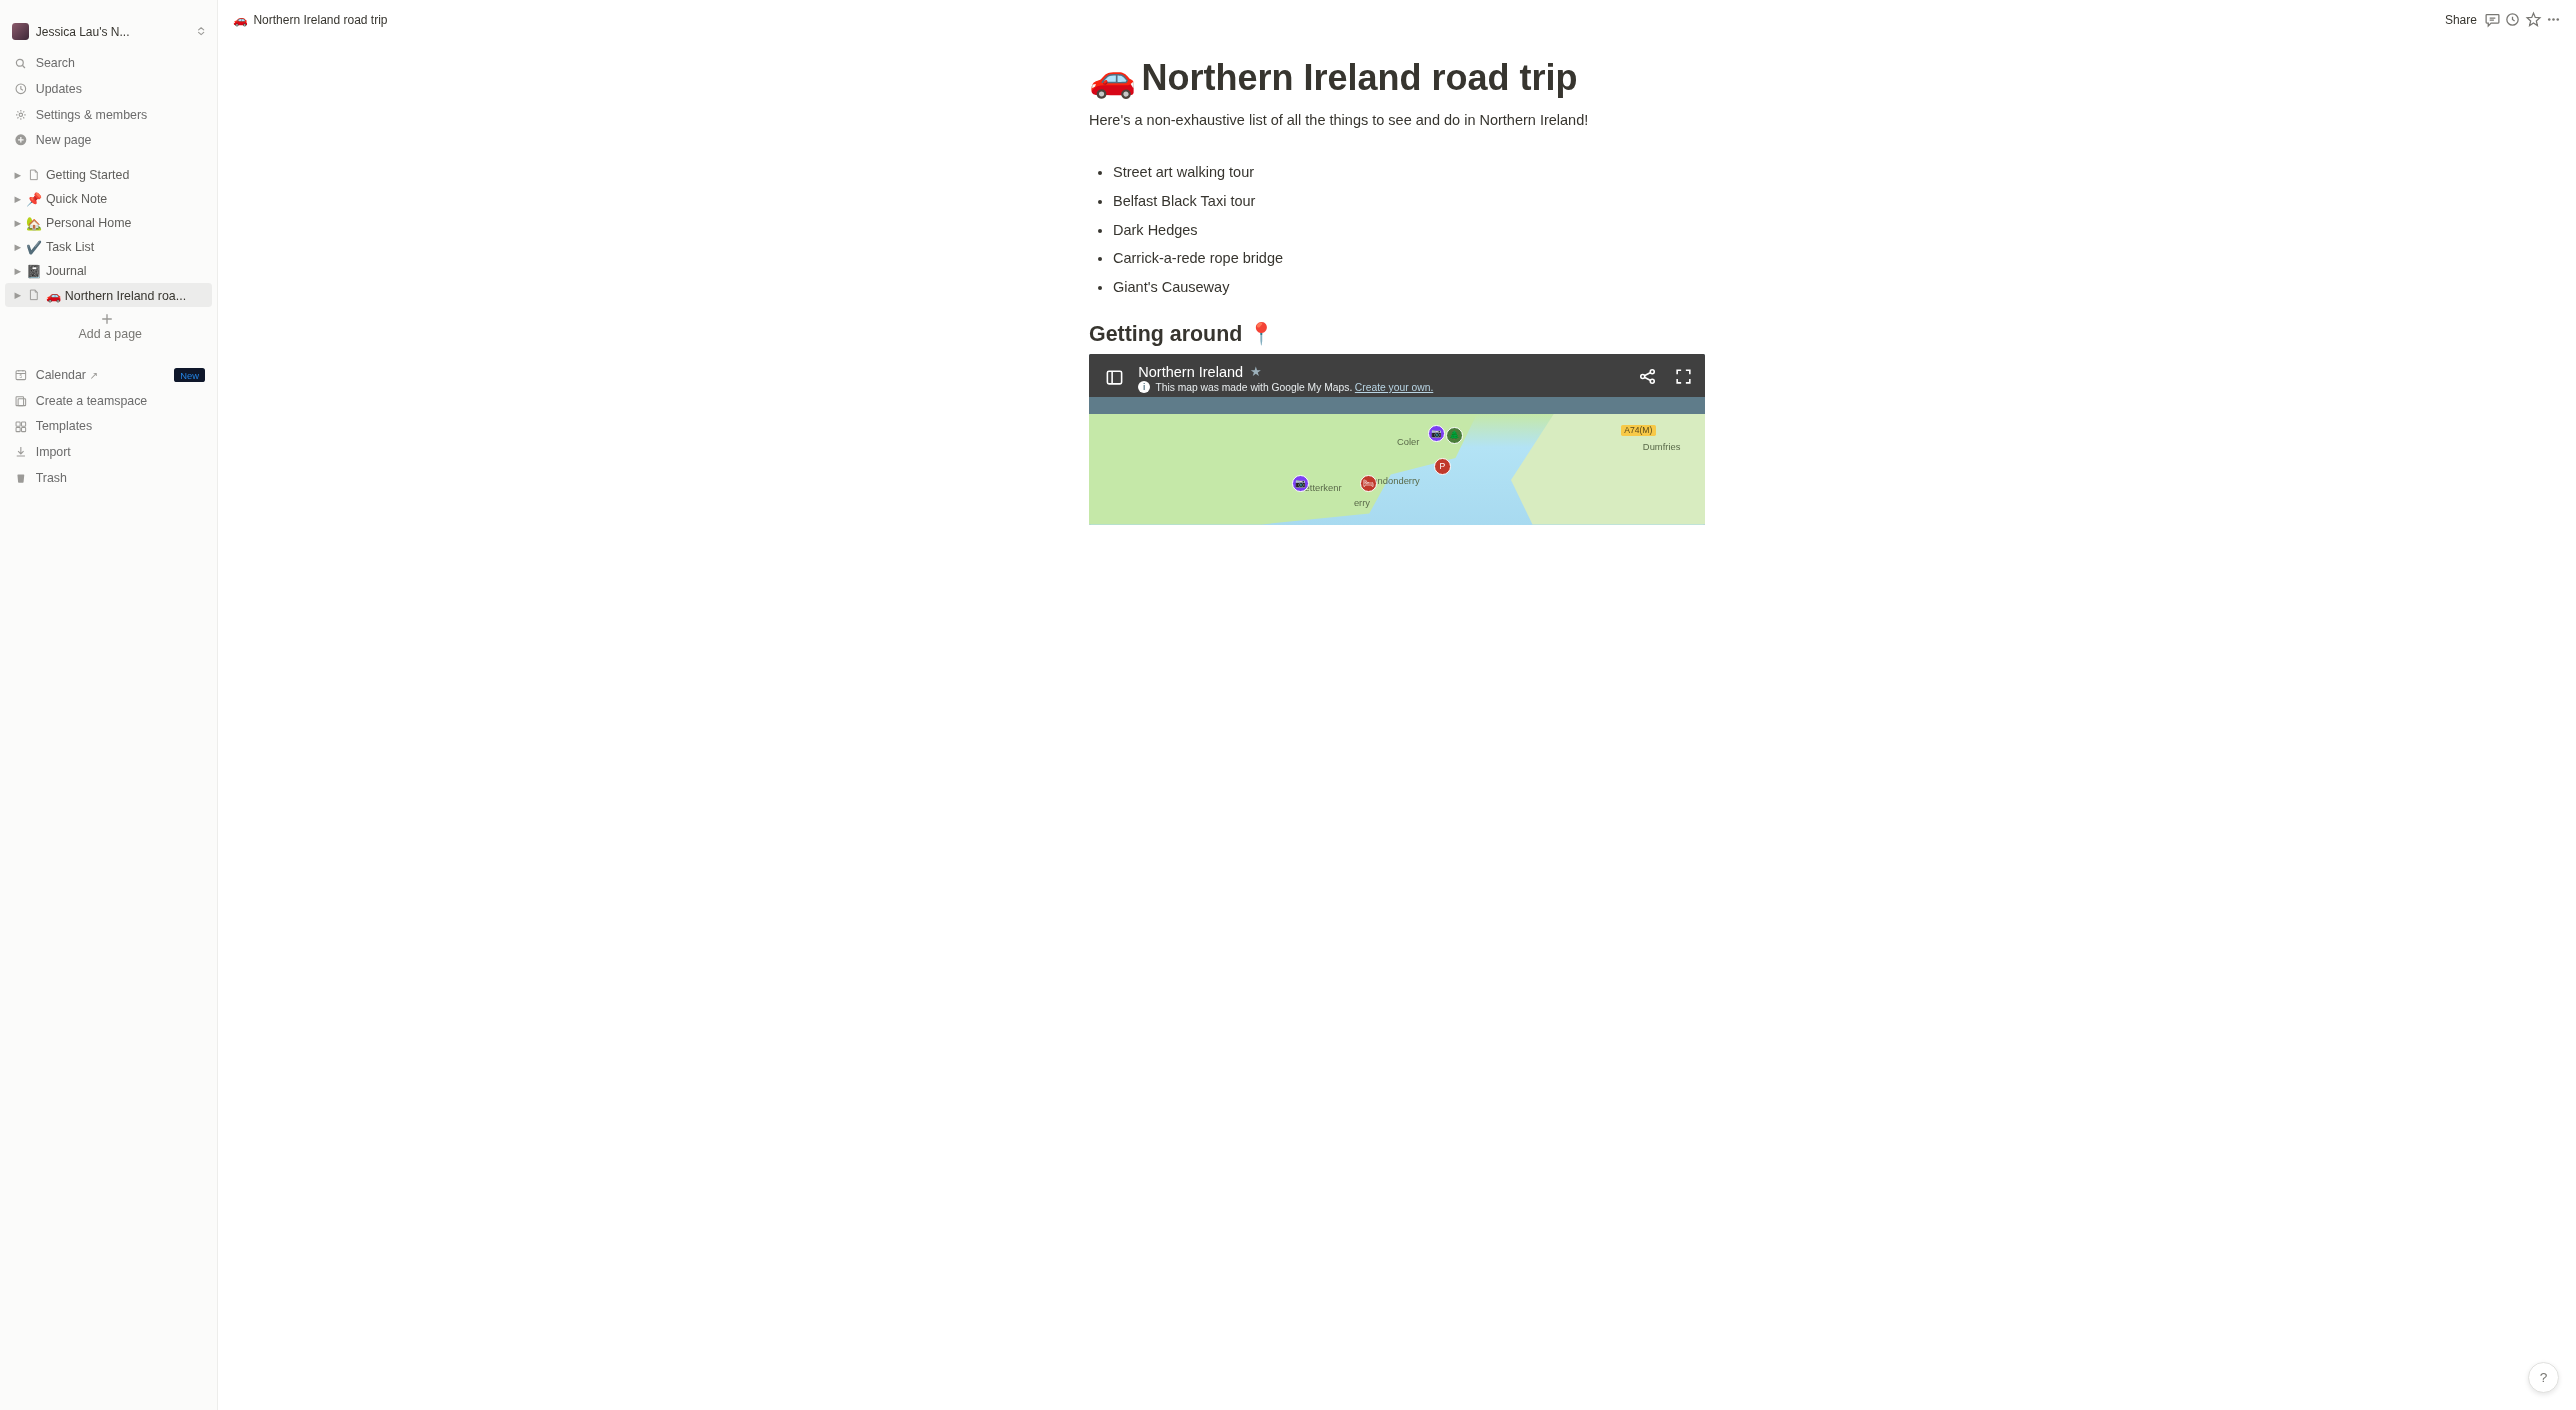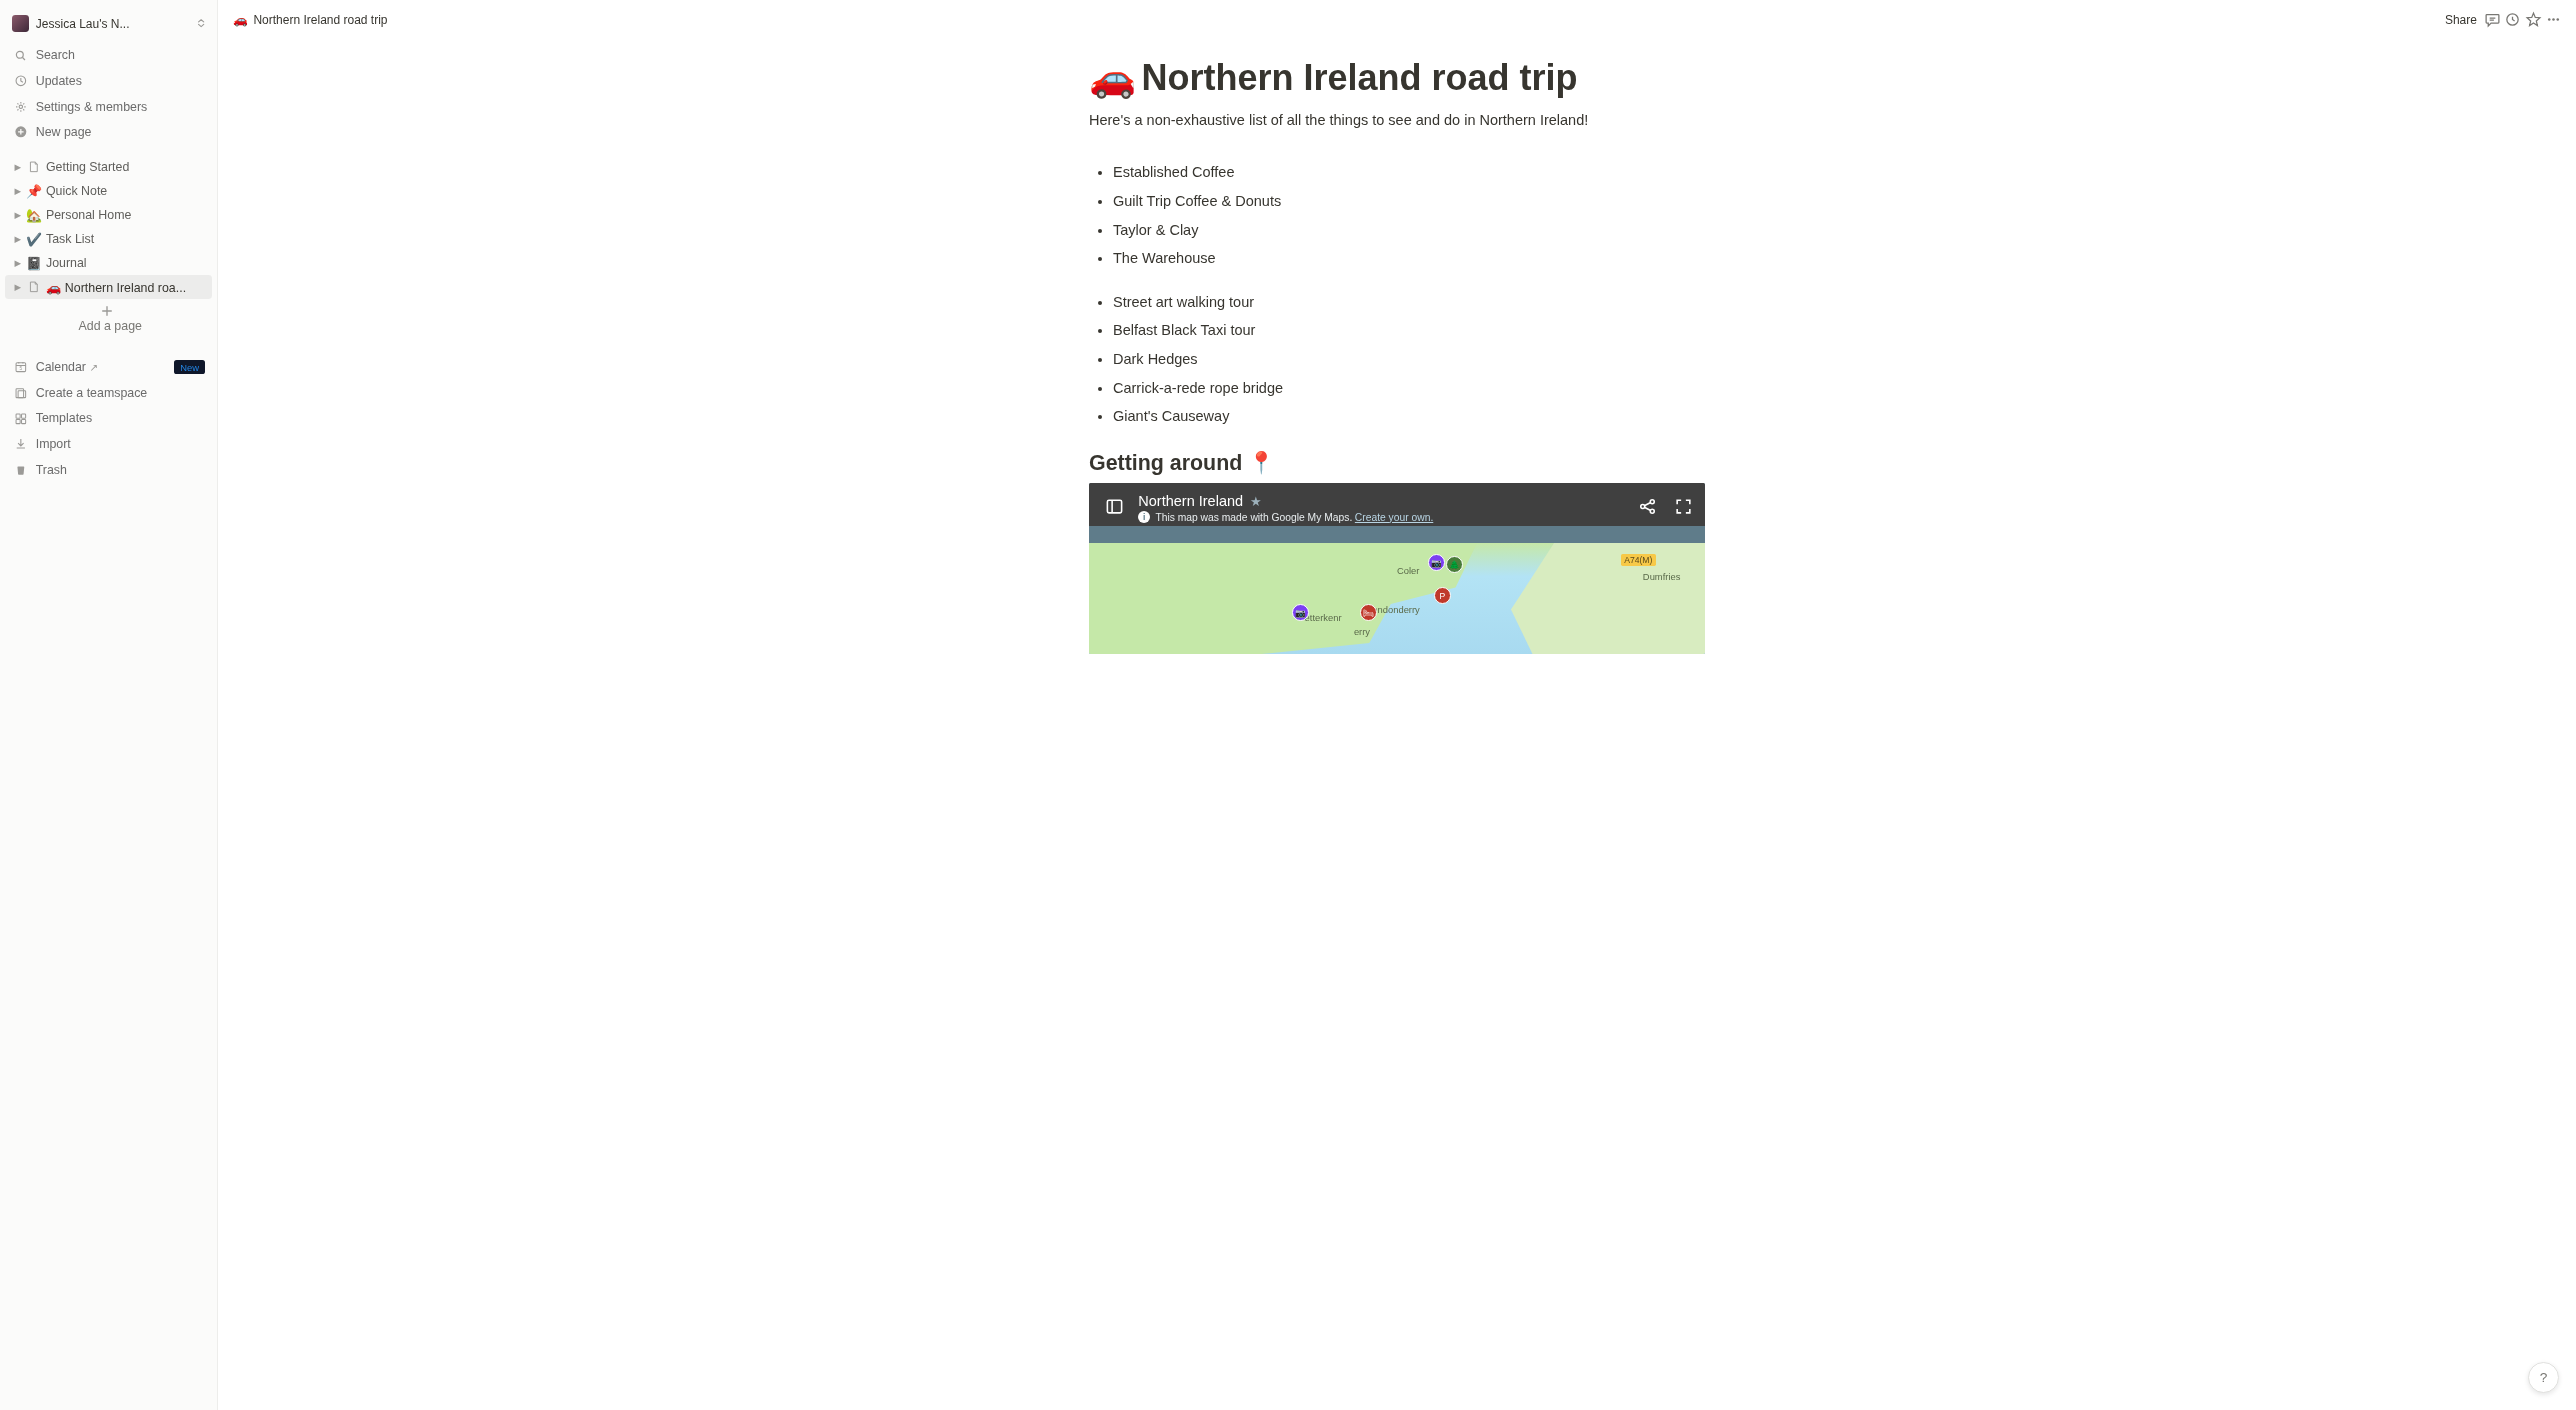--- a/index.html
+++ b/index.html
@@ -20,21 +20,21 @@
       height: 100vh;
     }
     
     
     .sidebar {
       width: 218px;
       background: #fbfbfa;
       border-right: 0.9px solid #ededeb;
       display: flex;
       flex-direction: column;
-      padding: 12px 0;
+      padding: 20px 0;
       font-size: 12px;
     }
     
     .workspace-switcher {
       display: flex;
       align-items: center;
       padding: 3.4px 10.3px 8.6px 12px;
       cursor: pointer;
     }
     
@@ -678,26 +678,20 @@
     </div>
 
     <div class="content">
       <div class="content-inner">
         <div class="page-title">
           <span class="title-emoji">🚗</span>
           <span class="title-text">Northern Ireland road trip</span>
         </div>
         <p class="subtitle">Here's a non-exhaustive list of all the things to see and do in Northern Ireland!</p>
 
-        <ul class="content-list">
-          <li>Established Coffee</li>
-          <li>Guilt Trip Coffee &amp; Donuts</li>
-          <li>Taylor &amp; Clay</li>
-          <li>The Warehouse</li>
-        </ul>
 
         <ul class="content-list">
           <li>Street art walking tour</li>
           <li>Belfast Black Taxi tour</li>
           <li>Dark Hedges</li>
           <li>Carrick-a-rede rope bridge</li>
           <li>Giant's Causeway</li>
         </ul>
 
         <h2 class="section-heading">Getting around 📍</h2>

